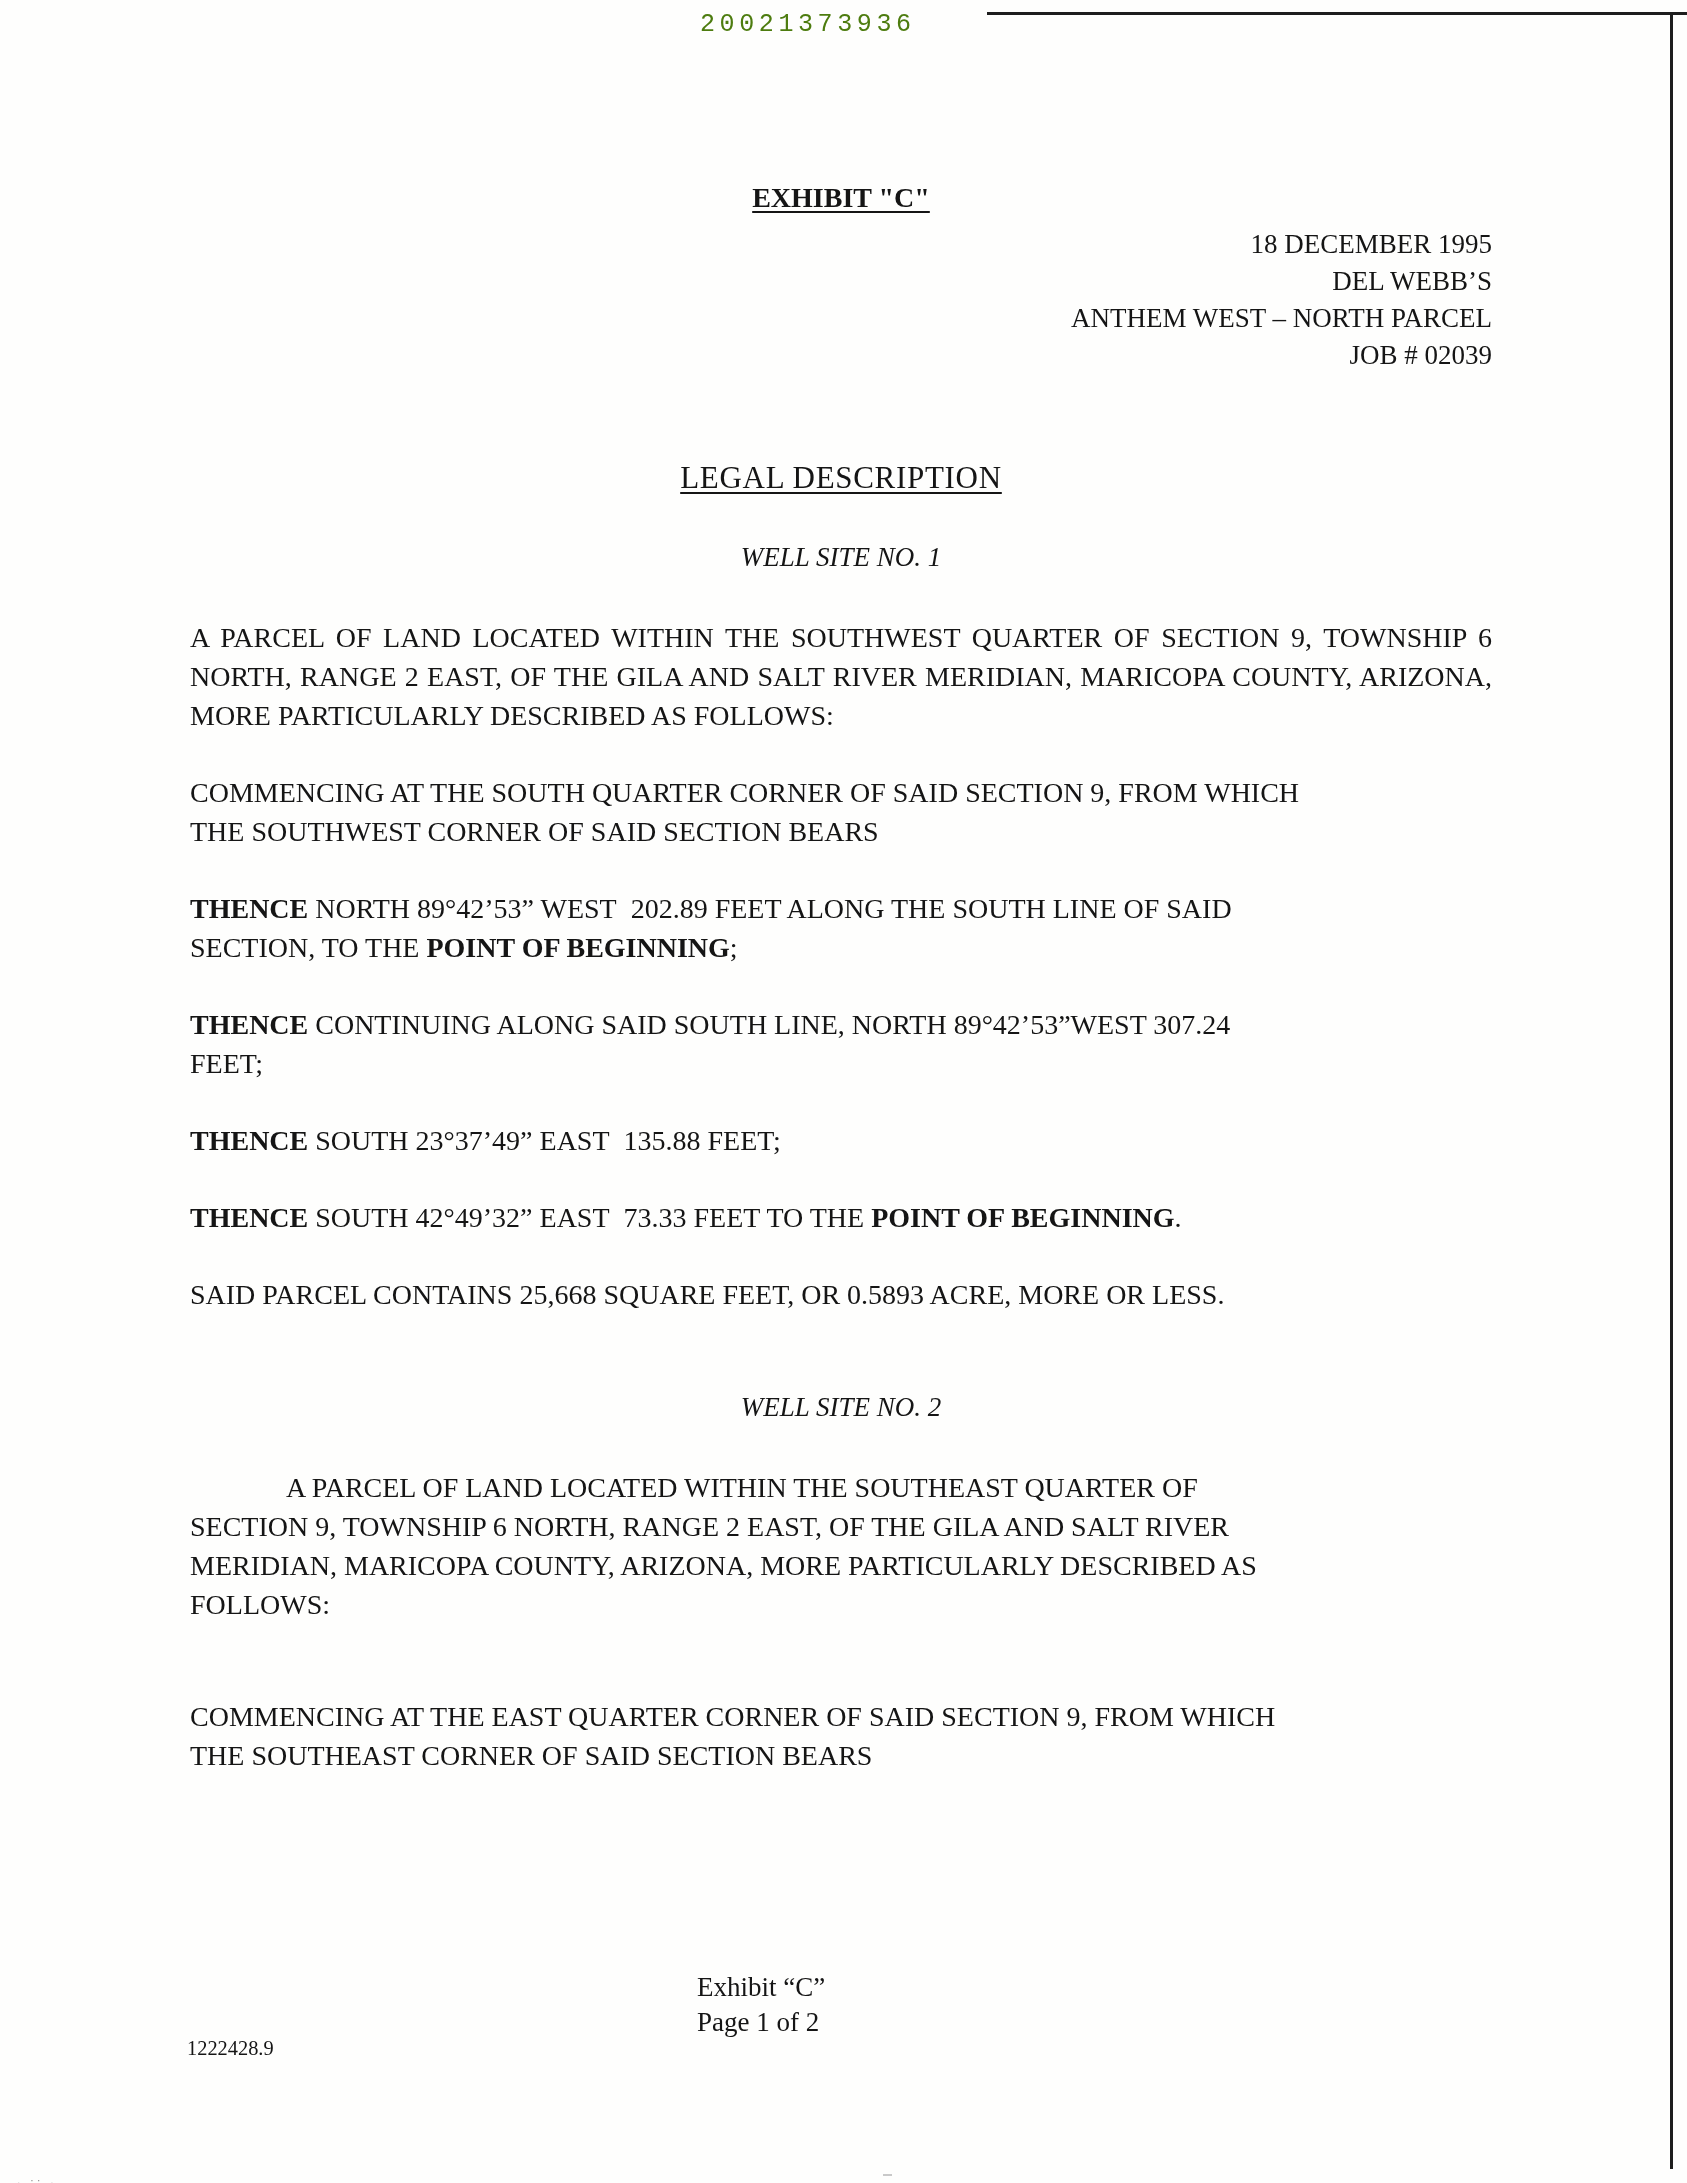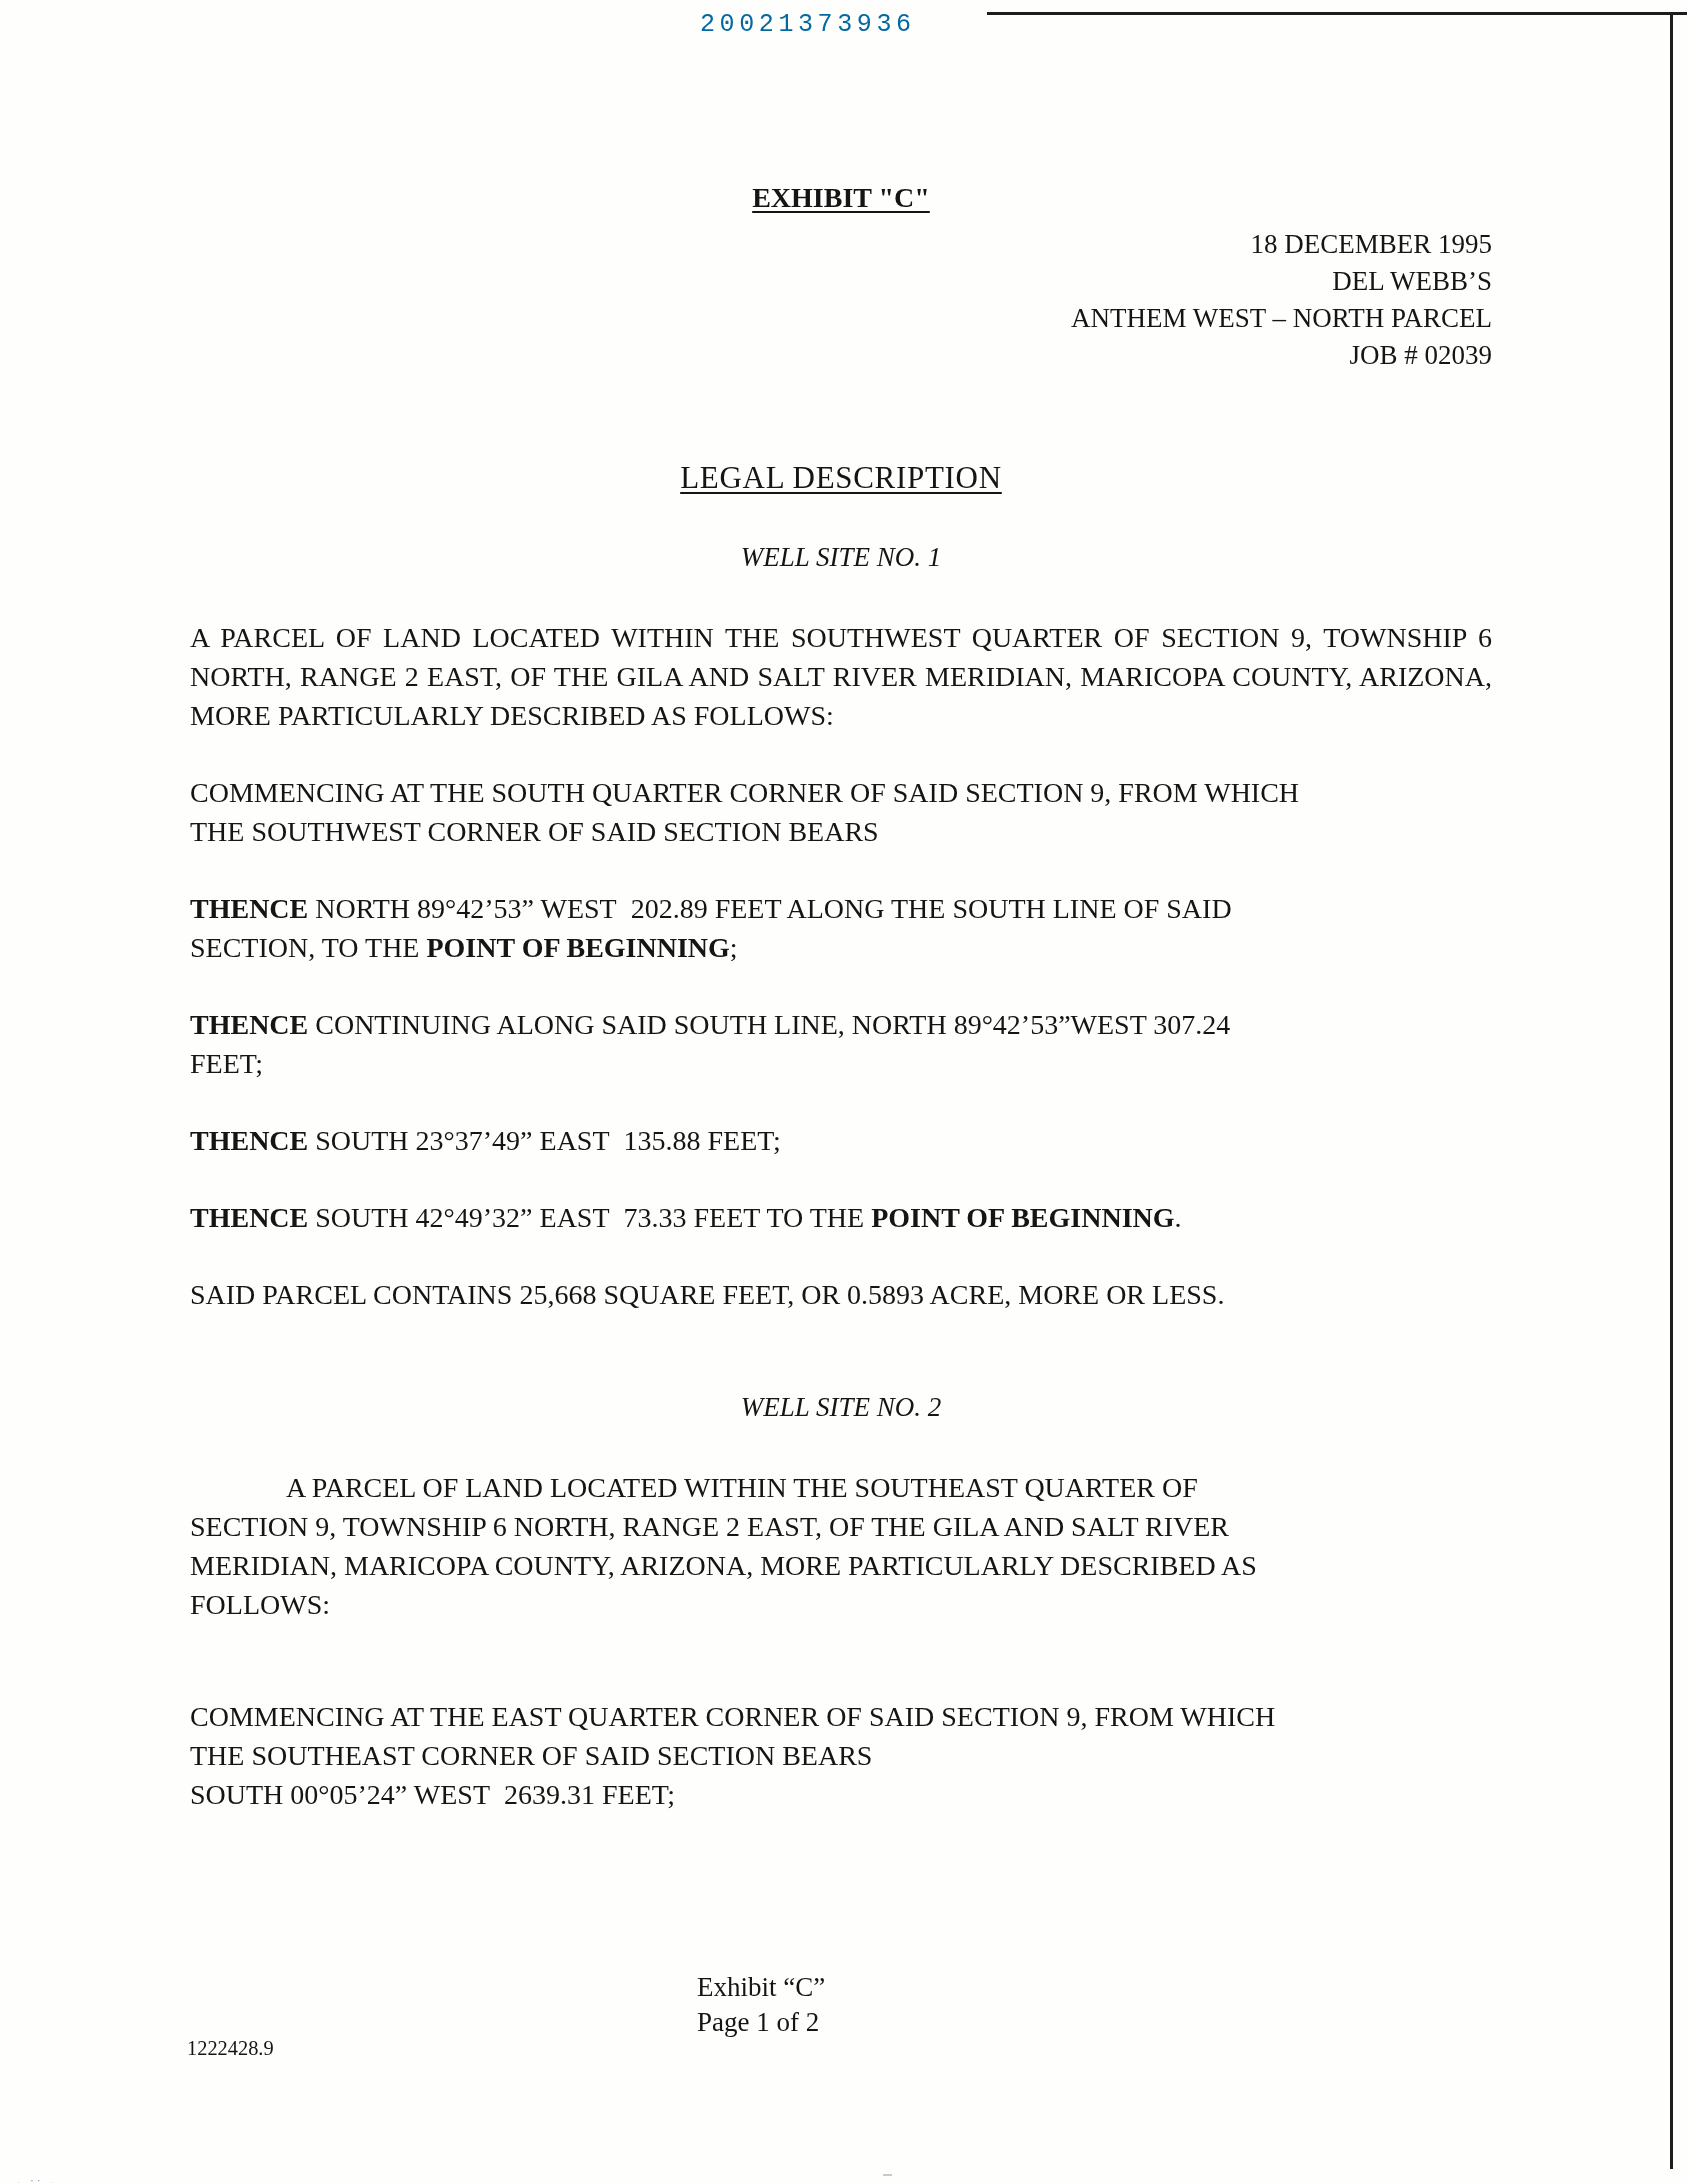--- a/index.html
+++ b/index.html
@@ -20,21 +20,21 @@
 
   
   .scan-line-top  { position: absolute; top: 12px; left: 987px; right: 0; height: 3.3px; background: #1d1d1d; }
   .scan-line-right{ position: absolute; top: 12px; left: 1670px; width: 2.6px; height: 2157px; background: #1d1d1d; }
   .noise-dots { position: absolute; left: 17px; top: 2161px; color: #8f8f8f; font-size: 10.5px; letter-spacing: 3.3px; font-family: "DejaVu Sans", sans-serif; }
   .noise-dash { position: absolute; left: 883px; top: 2174px; width: 9.2px; height: 2px; background: #c9c9c9; }
 
   .doc-number {
     position: absolute; top: 5.3px; left: 700px;
     font-family: "Liberation Mono", "DejaVu Sans Mono", monospace;
-    font-size: 25px; letter-spacing: 4.6px; color: #0369a1;
+    font-size: 25px; letter-spacing: 4.6px; color: #4d7c0f;
   }
 
   .exhibit-title { text-align: center; font-weight: bold; font-size: 28px; }
   .u { text-decoration: underline; text-decoration-thickness: 2px; text-underline-offset: 4px; }
 
   .meta-block { text-align: right; font-size: 27px; line-height: 37px; margin-top: 9.2px; }
 
   .legal-title { text-align: center; font-size: 31px; letter-spacing: 0.7px; margin: 84px 0 0 0; }
 
   .subtitle { text-align: center; font-style: italic; font-size: 27px; margin: 41px 0 41px 0; }
@@ -78,21 +78,21 @@
       <div class="subtitle"><span>WELL SITE NO. 1</span></div>
       <div class="para justify"><span>A PARCEL OF LAND LOCATED WITHIN THE SOUTHWEST QUARTER OF SECTION 9, TOWNSHIP 6 NORTH, RANGE 2 EAST, OF THE GILA AND SALT RIVER MERIDIAN, MARICOPA COUNTY, ARIZONA, MORE PARTICULARLY DESCRIBED AS FOLLOWS:</span></div>
       <div class="para"><span>COMMENCING AT THE SOUTH QUARTER CORNER OF SAID SECTION 9, FROM WHICH</span><br><span>THE SOUTHWEST CORNER OF SAID SECTION BEARS</span><br></div>
       <div class="para"><span class="b">THENCE</span><span> NORTH 89°42’53” WEST&nbsp; 202.89 FEET ALONG THE SOUTH LINE OF SAID</span><br><span>SECTION, TO THE </span><span class="b">POINT OF BEGINNING</span><span>;</span></div>
       <div class="para"><span class="b">THENCE</span><span> CONTINUING ALONG SAID SOUTH LINE, NORTH 89°42’53”WEST 307.24</span><br><span>FEET;</span></div>
       <div class="para"><span class="b">THENCE</span><span> SOUTH 23°37’49” EAST&nbsp; 135.88 FEET;</span></div>
       <div class="para"><span class="b">THENCE</span><span> SOUTH 42°49’32” EAST&nbsp; 73.33 FEET TO THE </span><span class="b">POINT OF BEGINNING</span><span>.</span></div>
       <div class="para"><span>SAID PARCEL CONTAINS 25,668 SQUARE FEET, OR 0.5893 ACRE, MORE OR LESS.</span></div>
       <div class="subtitle mt-xl"><span>WELL SITE NO. 2</span></div>
       <div class="para indent"><span>A PARCEL OF LAND LOCATED WITHIN THE SOUTHEAST QUARTER OF</span><br><span>SECTION 9, TOWNSHIP 6 NORTH, RANGE 2 EAST, OF THE GILA AND SALT RIVER</span><br><span>MERIDIAN, MARICOPA COUNTY, ARIZONA, MORE PARTICULARLY DESCRIBED AS</span><br><span>FOLLOWS:</span></div>
-      <div class="para mt-lg"><span>COMMENCING AT THE EAST QUARTER CORNER OF SAID SECTION 9, FROM WHICH</span><br><span>THE SOUTHEAST CORNER OF SAID SECTION BEARS</span><br><span>SOUTH 00°05’24” WEST&nbsp; 2639.31 FEET;</span></div>
+      <div class="para mt-lg"><span>COMMENCING AT THE EAST QUARTER CORNER OF SAID SECTION 9, FROM WHICH</span><br><span>THE SOUTHEAST CORNER OF SAID SECTION BEARS</span><br></div>
     </div>
 
   <div class="footer-block">
     <div>Exhibit “C”</div>
     <div>Page 1 of 2</div>
   </div>
 
   <div class="doc-ref">1222428.9</div>
 
   <div class="noise-dots">. ·· .</div>

